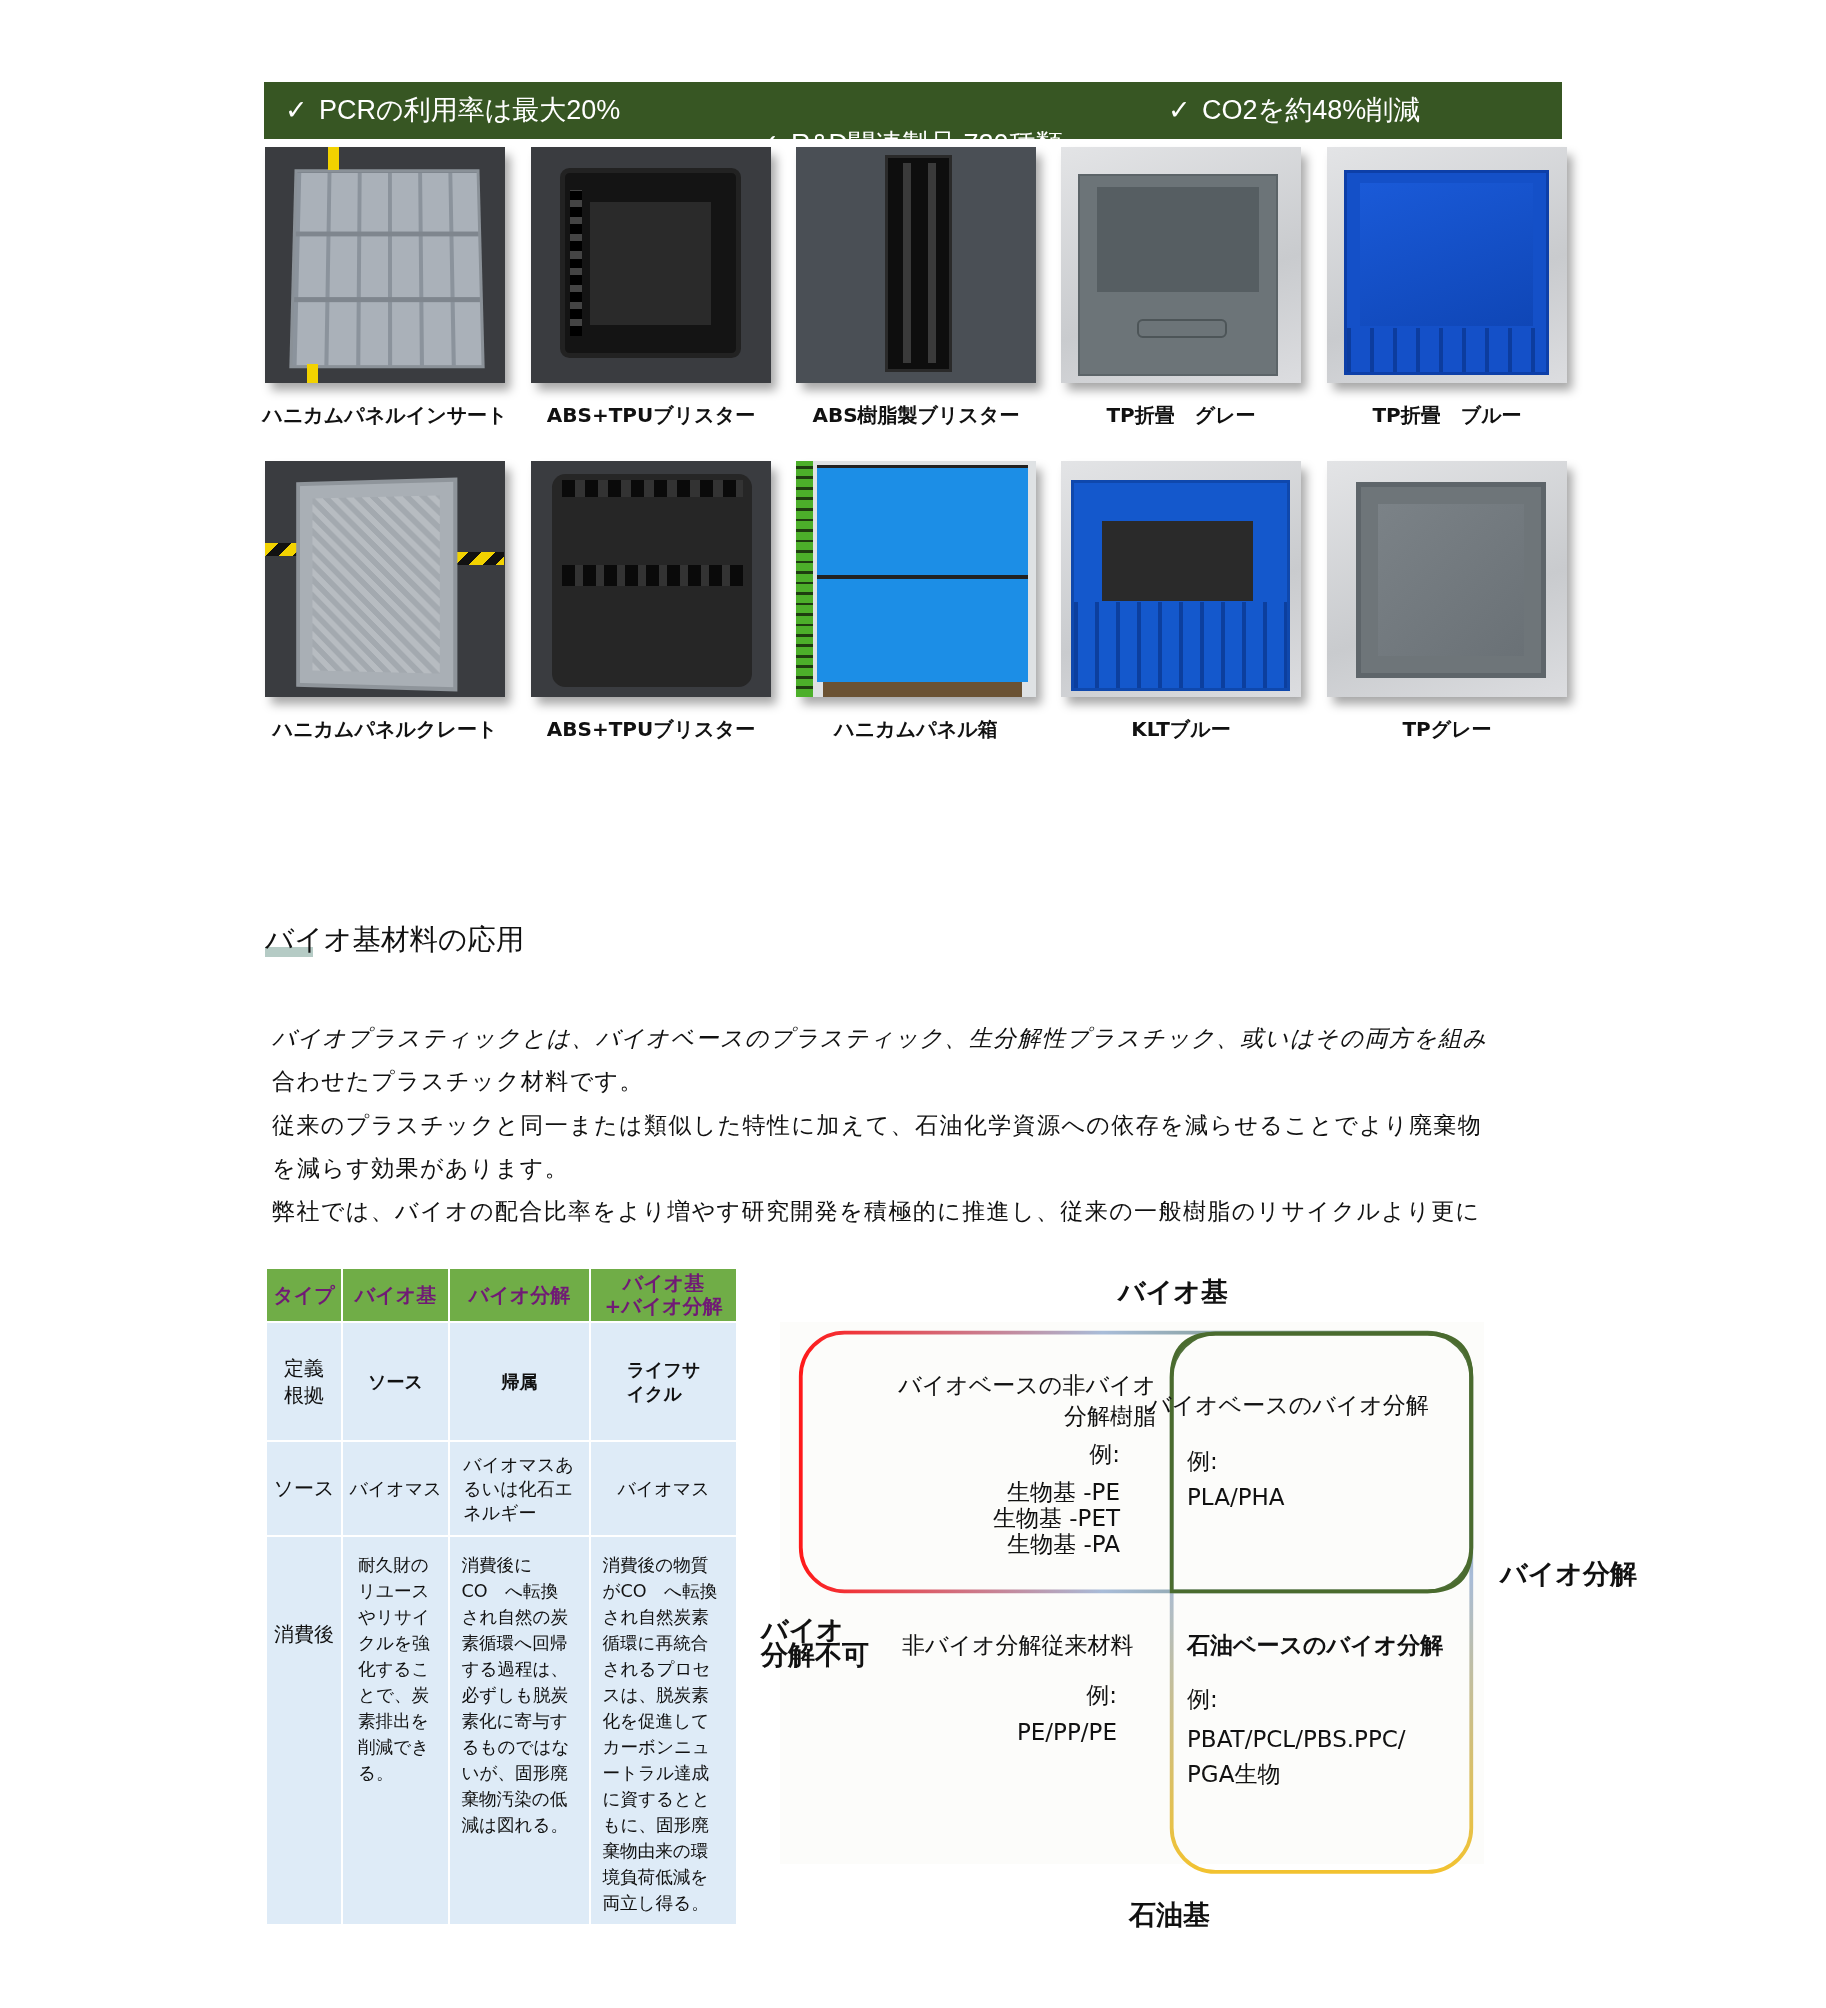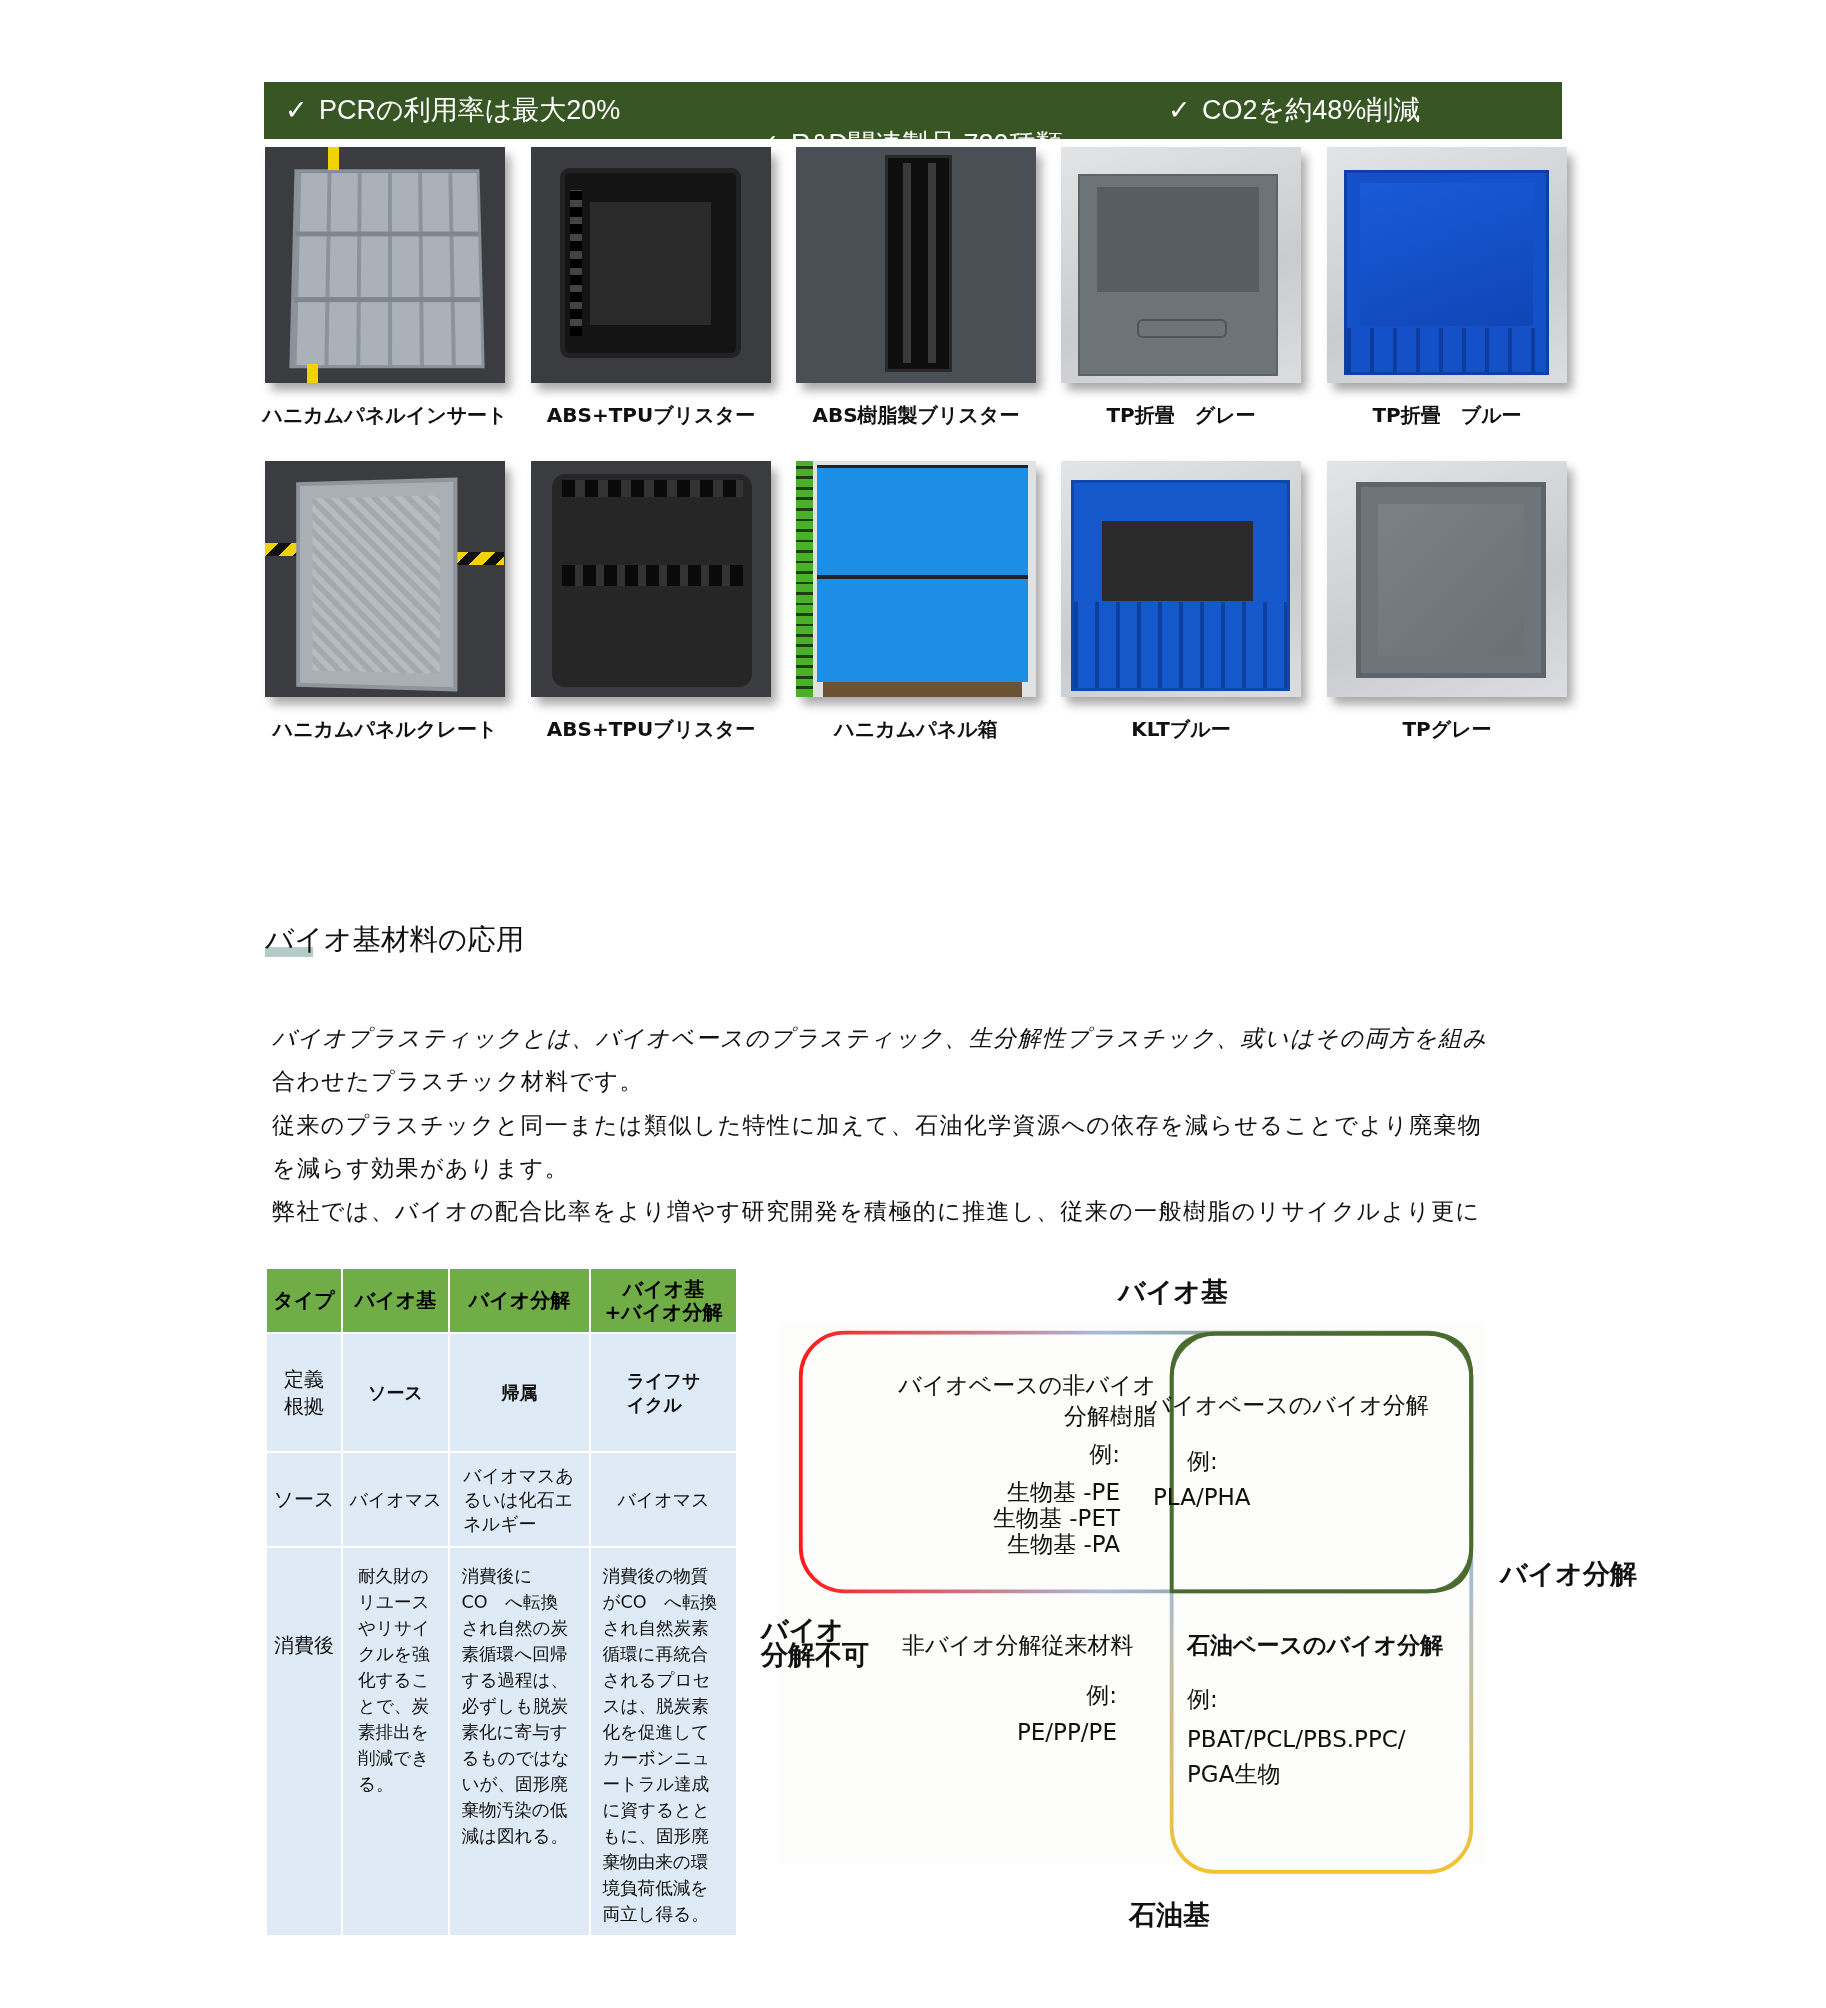--- a/index.html
+++ b/index.html
@@ -62,21 +62,21 @@
 
     
     .sec-title { position:absolute; left:265px; top:921px; font-size: 28.5px; font-weight: normal; color:#111; white-space:nowrap; }
     .sec-underline { position:absolute; left:265px; top:947px; width:48px; height:9.5px; background:#b5cbc5; }
 
     .para { position:absolute; left:272px; width:1236px; font-size: 23px; color:#111; white-space:nowrap; letter-spacing: 1.4px; }
 
     
     .tbl { position:absolute; left:265px; top:1267px; border-collapse: separate; border-spacing: 2.9px; }
     .tbl td, .tbl th { text-align:center; vertical-align:middle; }
-    .tbl th { background:#70ad47; color:#000000; font-size:20px; font-weight:bold; height:63px; line-height:1.15; }
+    .tbl th { background:#70ad47; color:#701a75; font-size:20px; font-weight:bold; height:52px; line-height:1.15; }
     .tbl td { background:#deebf7; font-size:18px; color:#111; }
     .tbl .bold { font-weight:bold; }
     .tbl .long { text-align:left; vertical-align:top; padding:15px 11.4px 7.6px 11.4px; line-height:26px; font-size:17.6px; }
     .c0 { width:74px; } .c1 { width:105px; } .c2 { width:139px; } .c3 { width:145px; }
 
     
     .axis-label { position:absolute; font-weight:bold; font-size:27px; white-space:nowrap; color:#111; }
     .diag-bg { position:absolute; background:#fcfcfa; }
     .qtext { position:absolute; font-size:23px; color:#111; white-space:nowrap; line-height:28.5px; }
     .qtext.right { text-align:right; }
@@ -268,21 +268,21 @@
 
 <div class="qtext right" style="right:670px; top:1370px; white-space:pre-line; line-height:31px;">バイオベースの非バイオ
 分解樹脂</div>
 <div class="qtext right" style="right:706px; top:1440px;">例:</div>
 <div class="qtext right" style="right:706px; top:1479px; white-space:pre-line; line-height:26px;">生物基 -PE
 生物基 -PET
 生物基 -PA</div>
 
 <div class="qtext" style="left:1148px; top:1391px;">バイオベースのバイオ分解</div>
 <div class="qtext" style="left:1187px; top:1447px;">例:</div>
-<div class="qtext" style="left:1153px; top:1483px;">PLA/PHA</div>
+<div class="qtext" style="left:1187px; top:1483px;">PLA/PHA</div>
 
 <div class="qtext" style="left:902px; top:1631px;">非バイオ分解従来材料</div>
 <div class="qtext right" style="right:709px; top:1681px;">例:</div>
 <div class="qtext right" style="right:709px; top:1718px;">PE/PP/PE</div>
 
 <div class="qtext" style="left:1187px; top:1631px;font-weight:bold;">石油ベースのバイオ分解</div>
 <div class="qtext" style="left:1187px; top:1685px;">例:</div>
 <div class="qtext" style="left:1187px; top:1722px; white-space:pre-line; line-height:35px;">PBAT/PCL/PBS.PPC/
 PGA生物</div>
 

